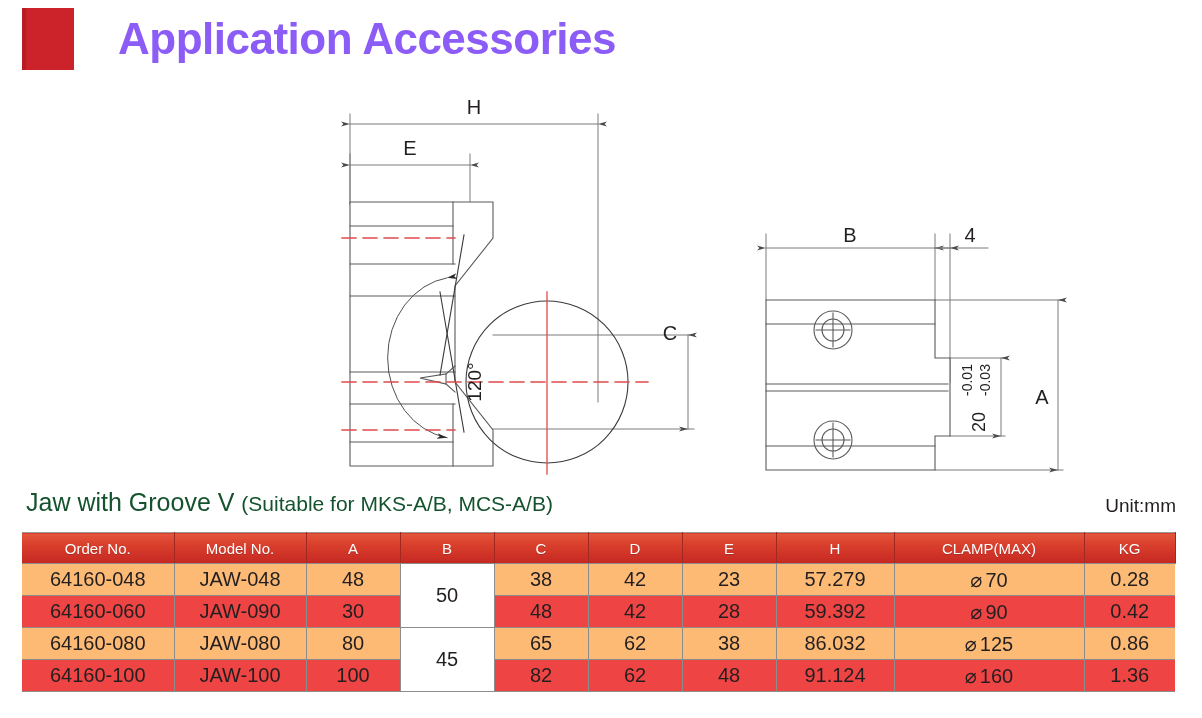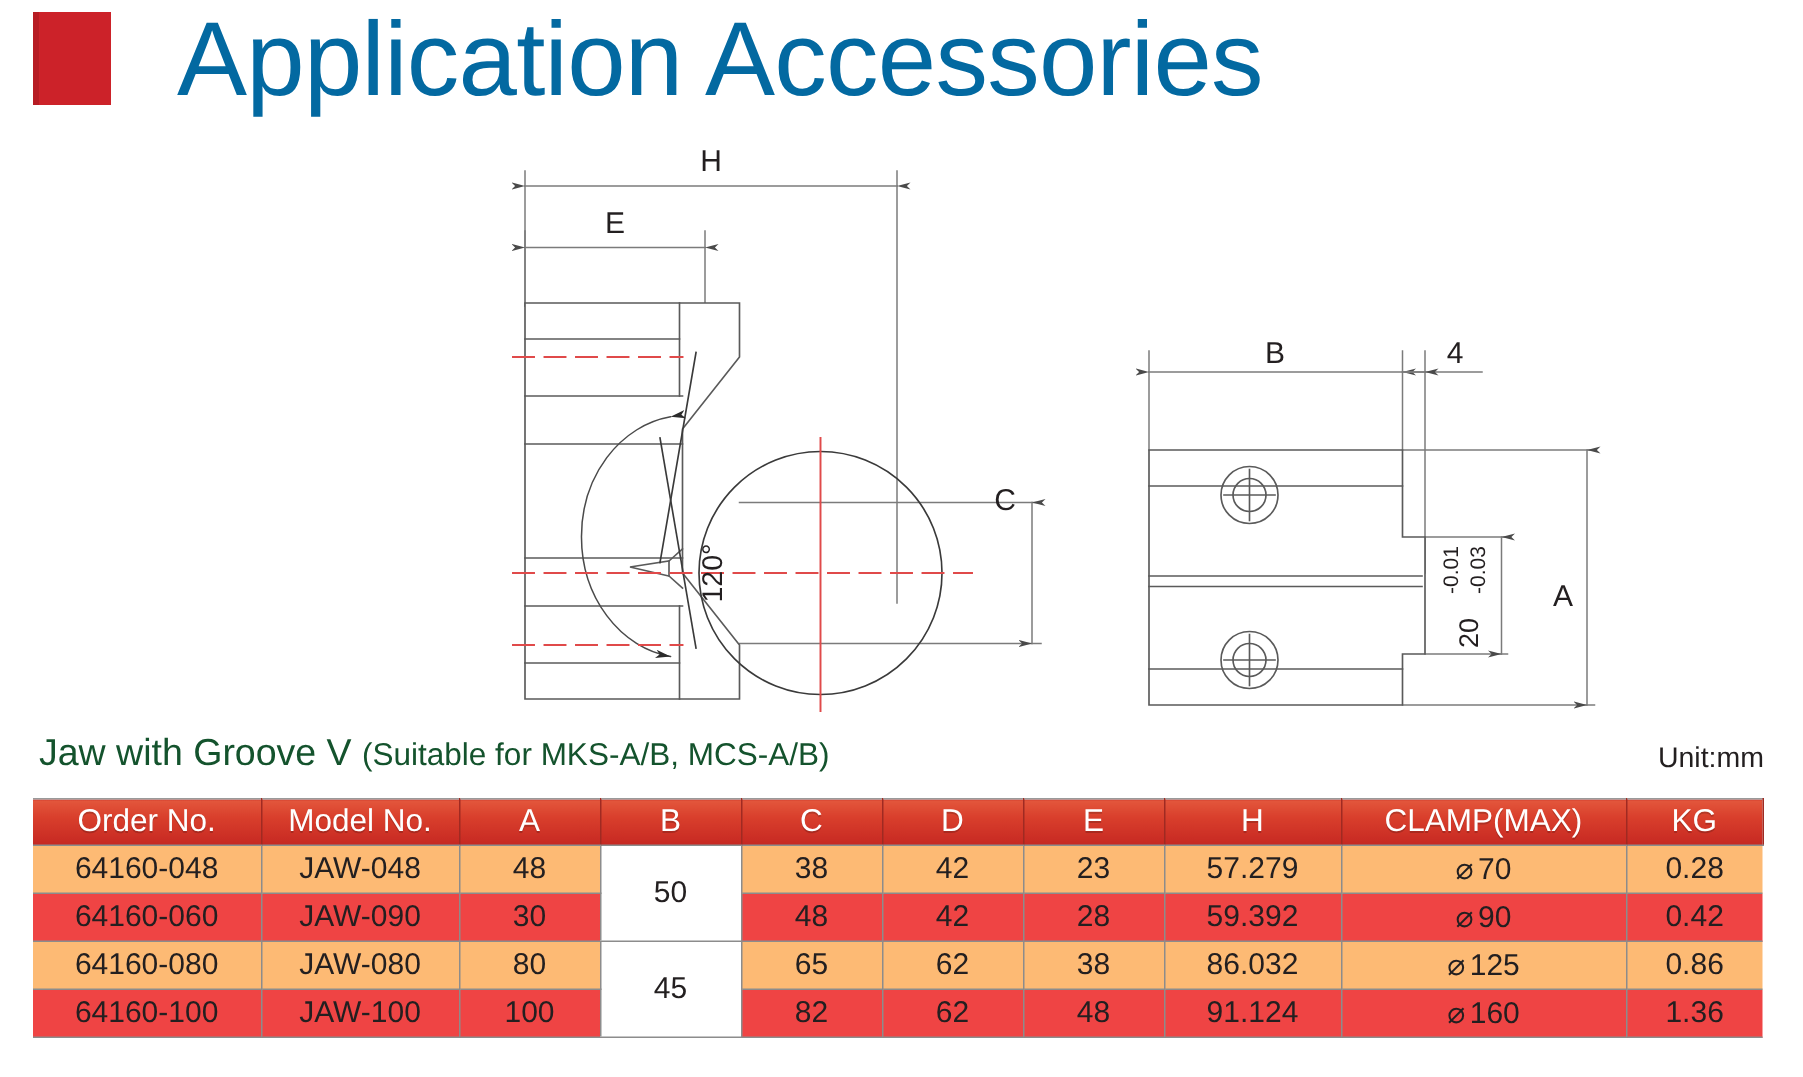--- a/index.html
+++ b/index.html
@@ -15,23 +15,23 @@
   
   #page-header{position:absolute;left:0;top:0;width:1202px;height:92px;}
   #brand-mark{
     position:absolute;left:22px;top:8px;width:52px;height:62px;
     background:#cc2229;
     border-left:4px solid #b71c23;
     box-sizing:border-box;
   }
   #page-title{
     position:absolute;left:118px;top:6px;
-    font-size:70px;line-height:66px;
-    font-weight:400;letter-spacing:-0.5px;
-    color:#0369a1;
+    font-size:44px;line-height:66px;
+    font-weight:700;letter-spacing:-0.5px;
+    color:#8b5cf6;
     white-space:nowrap;
   }
 
   
   #drawings{position:absolute;left:0;top:92px;width:1202px;height:392px;}
   #drawings svg{display:block;}
 
   
   #caption-row{position:absolute;left:0;top:484px;width:1202px;height:44px;}
   #figure-caption{
@@ -59,21 +59,21 @@
     border-right:1px solid #8c8c8c;
     padding:0;
     color:#231f20;
   }
   table#spec-table th:last-child,
   table#spec-table td:last-child{border-right:none;}
   table#spec-table thead th{
     height:30px;
     color:#ffffff;
     font-weight:400;
-    font-size:21px;
+    font-size:15px;
     background:linear-gradient(to bottom,#e3573c 0%,#d93f2c 38%,#c62822 100%);
     border-right:1px solid #a02a22;
     border-top:1px solid #9a9a9a;
     border-bottom:1px solid #8c8c8c;
     text-shadow:0 1px 0 rgba(0,0,0,.18);
     margin-top:19px;
   }
   table#spec-table thead th:last-child{border-right:1px solid #a02a22;}
   table#spec-table tbody td{
     height:31px;

